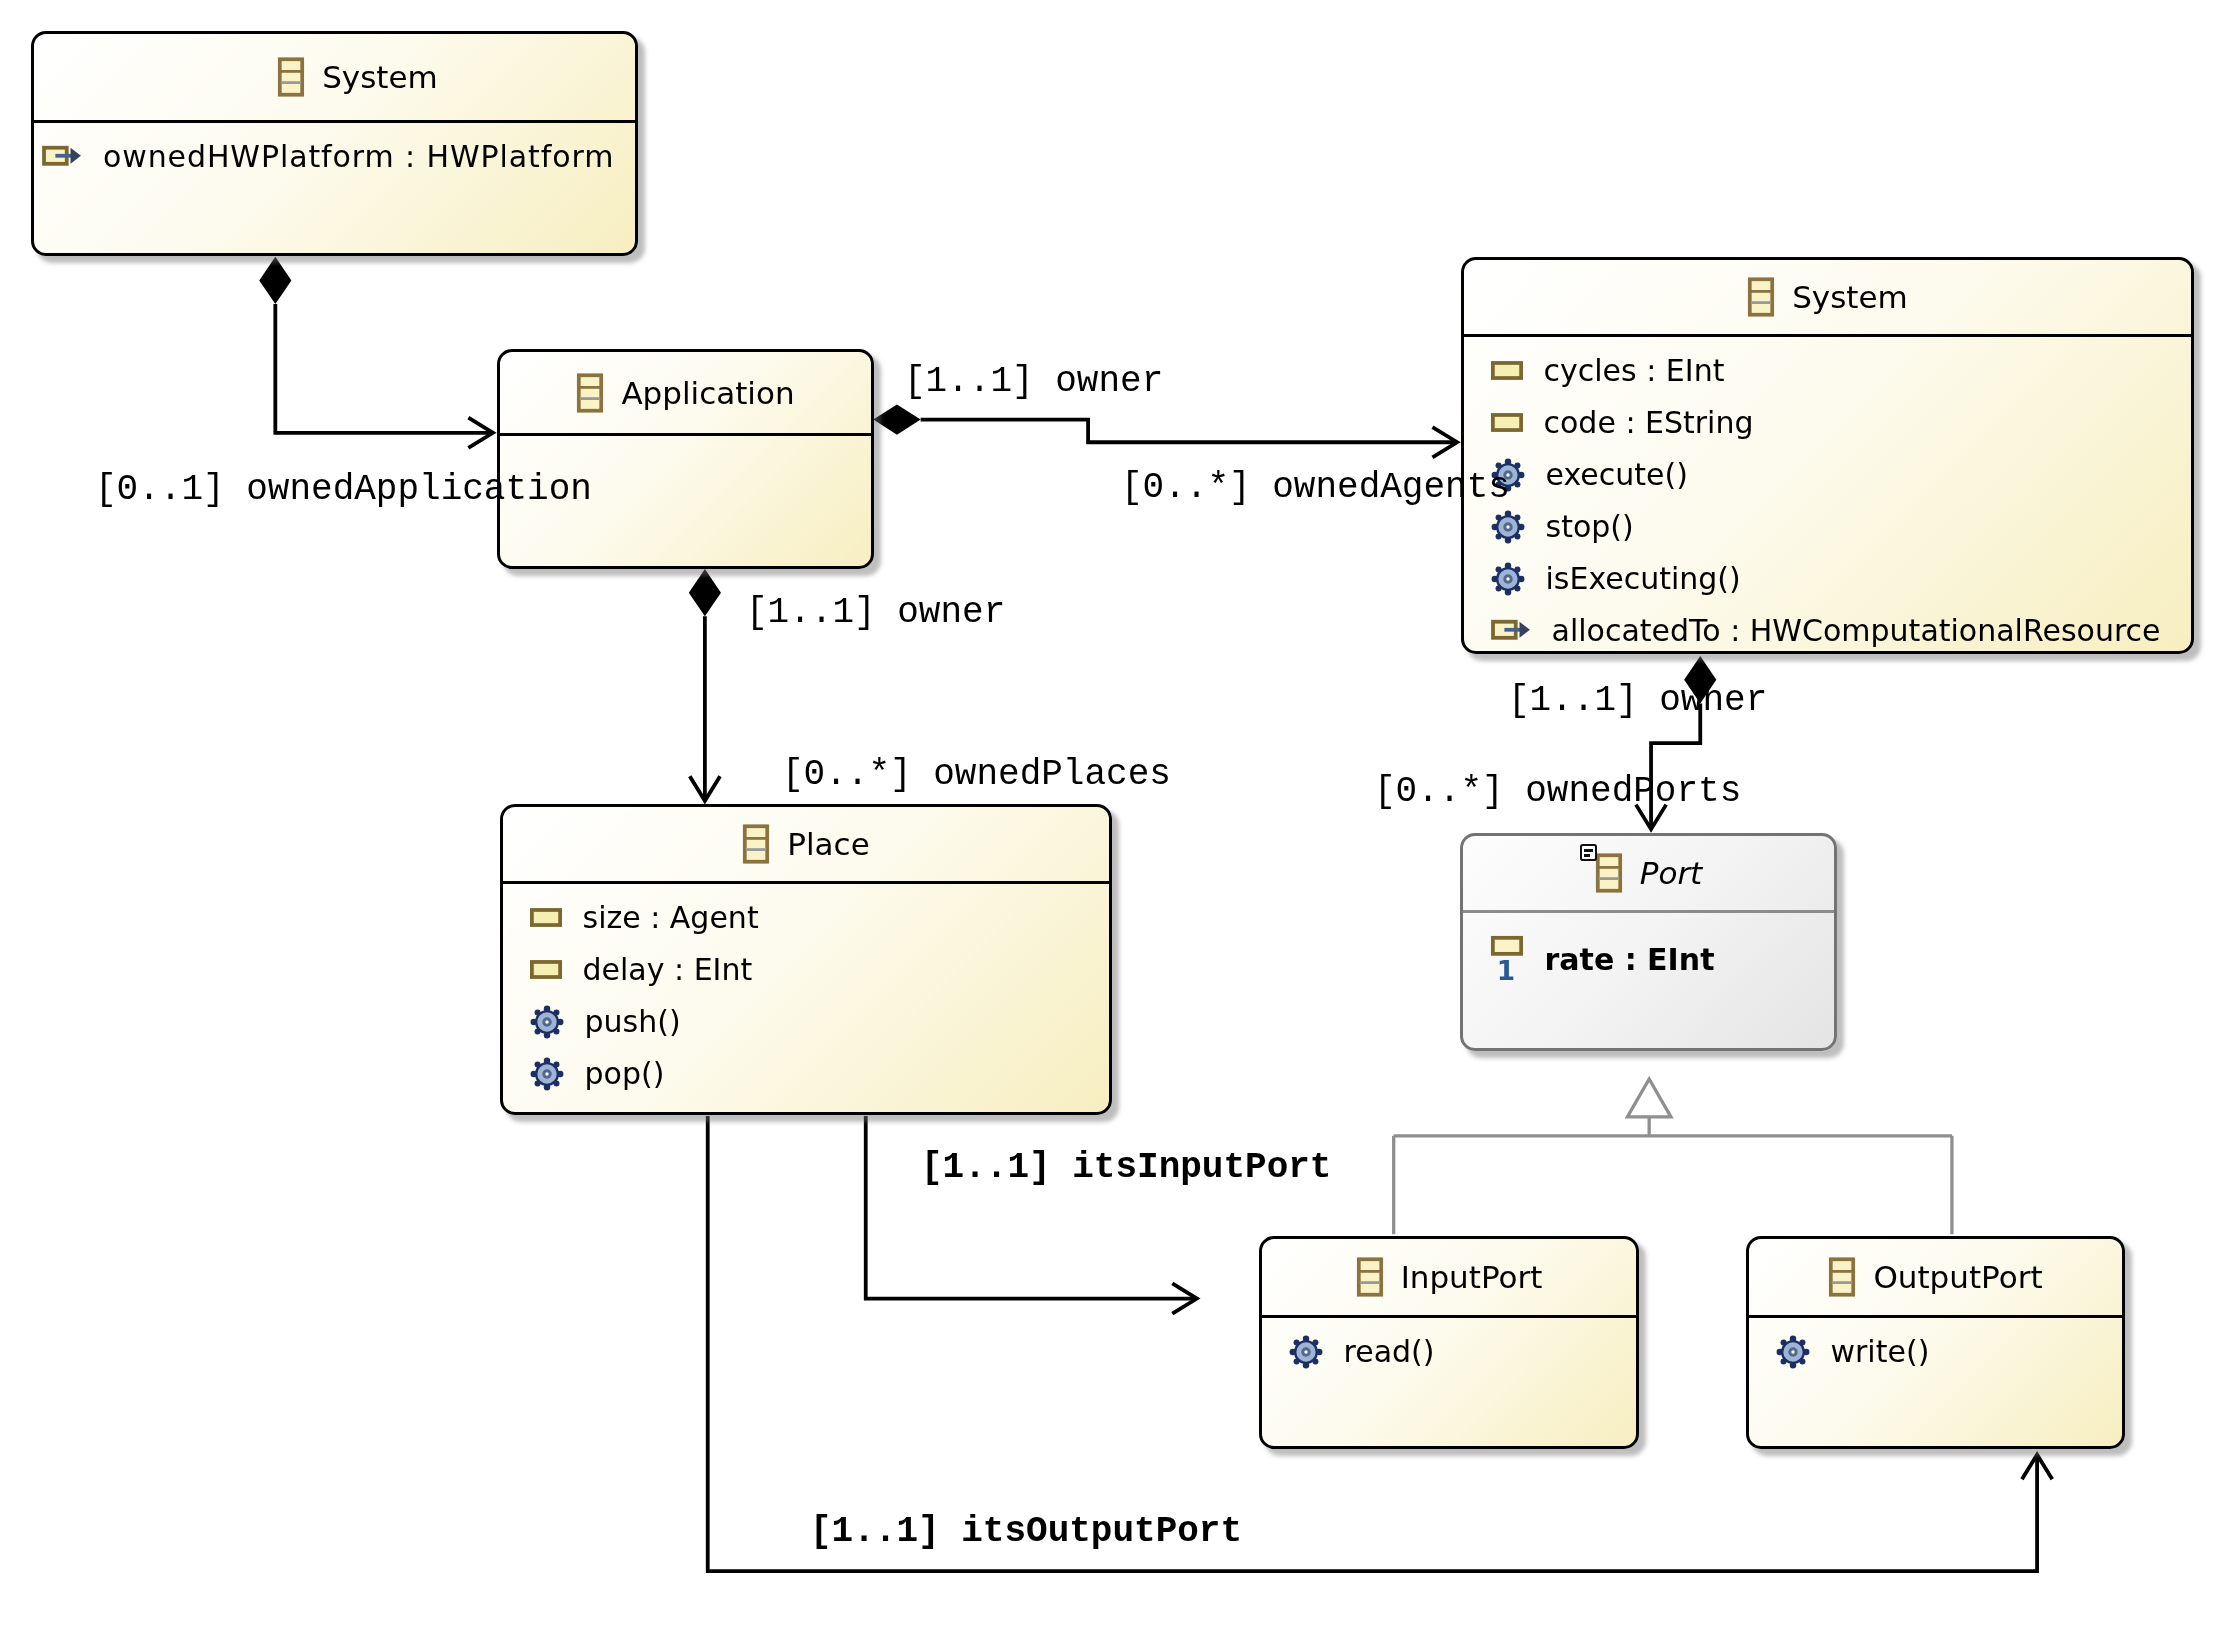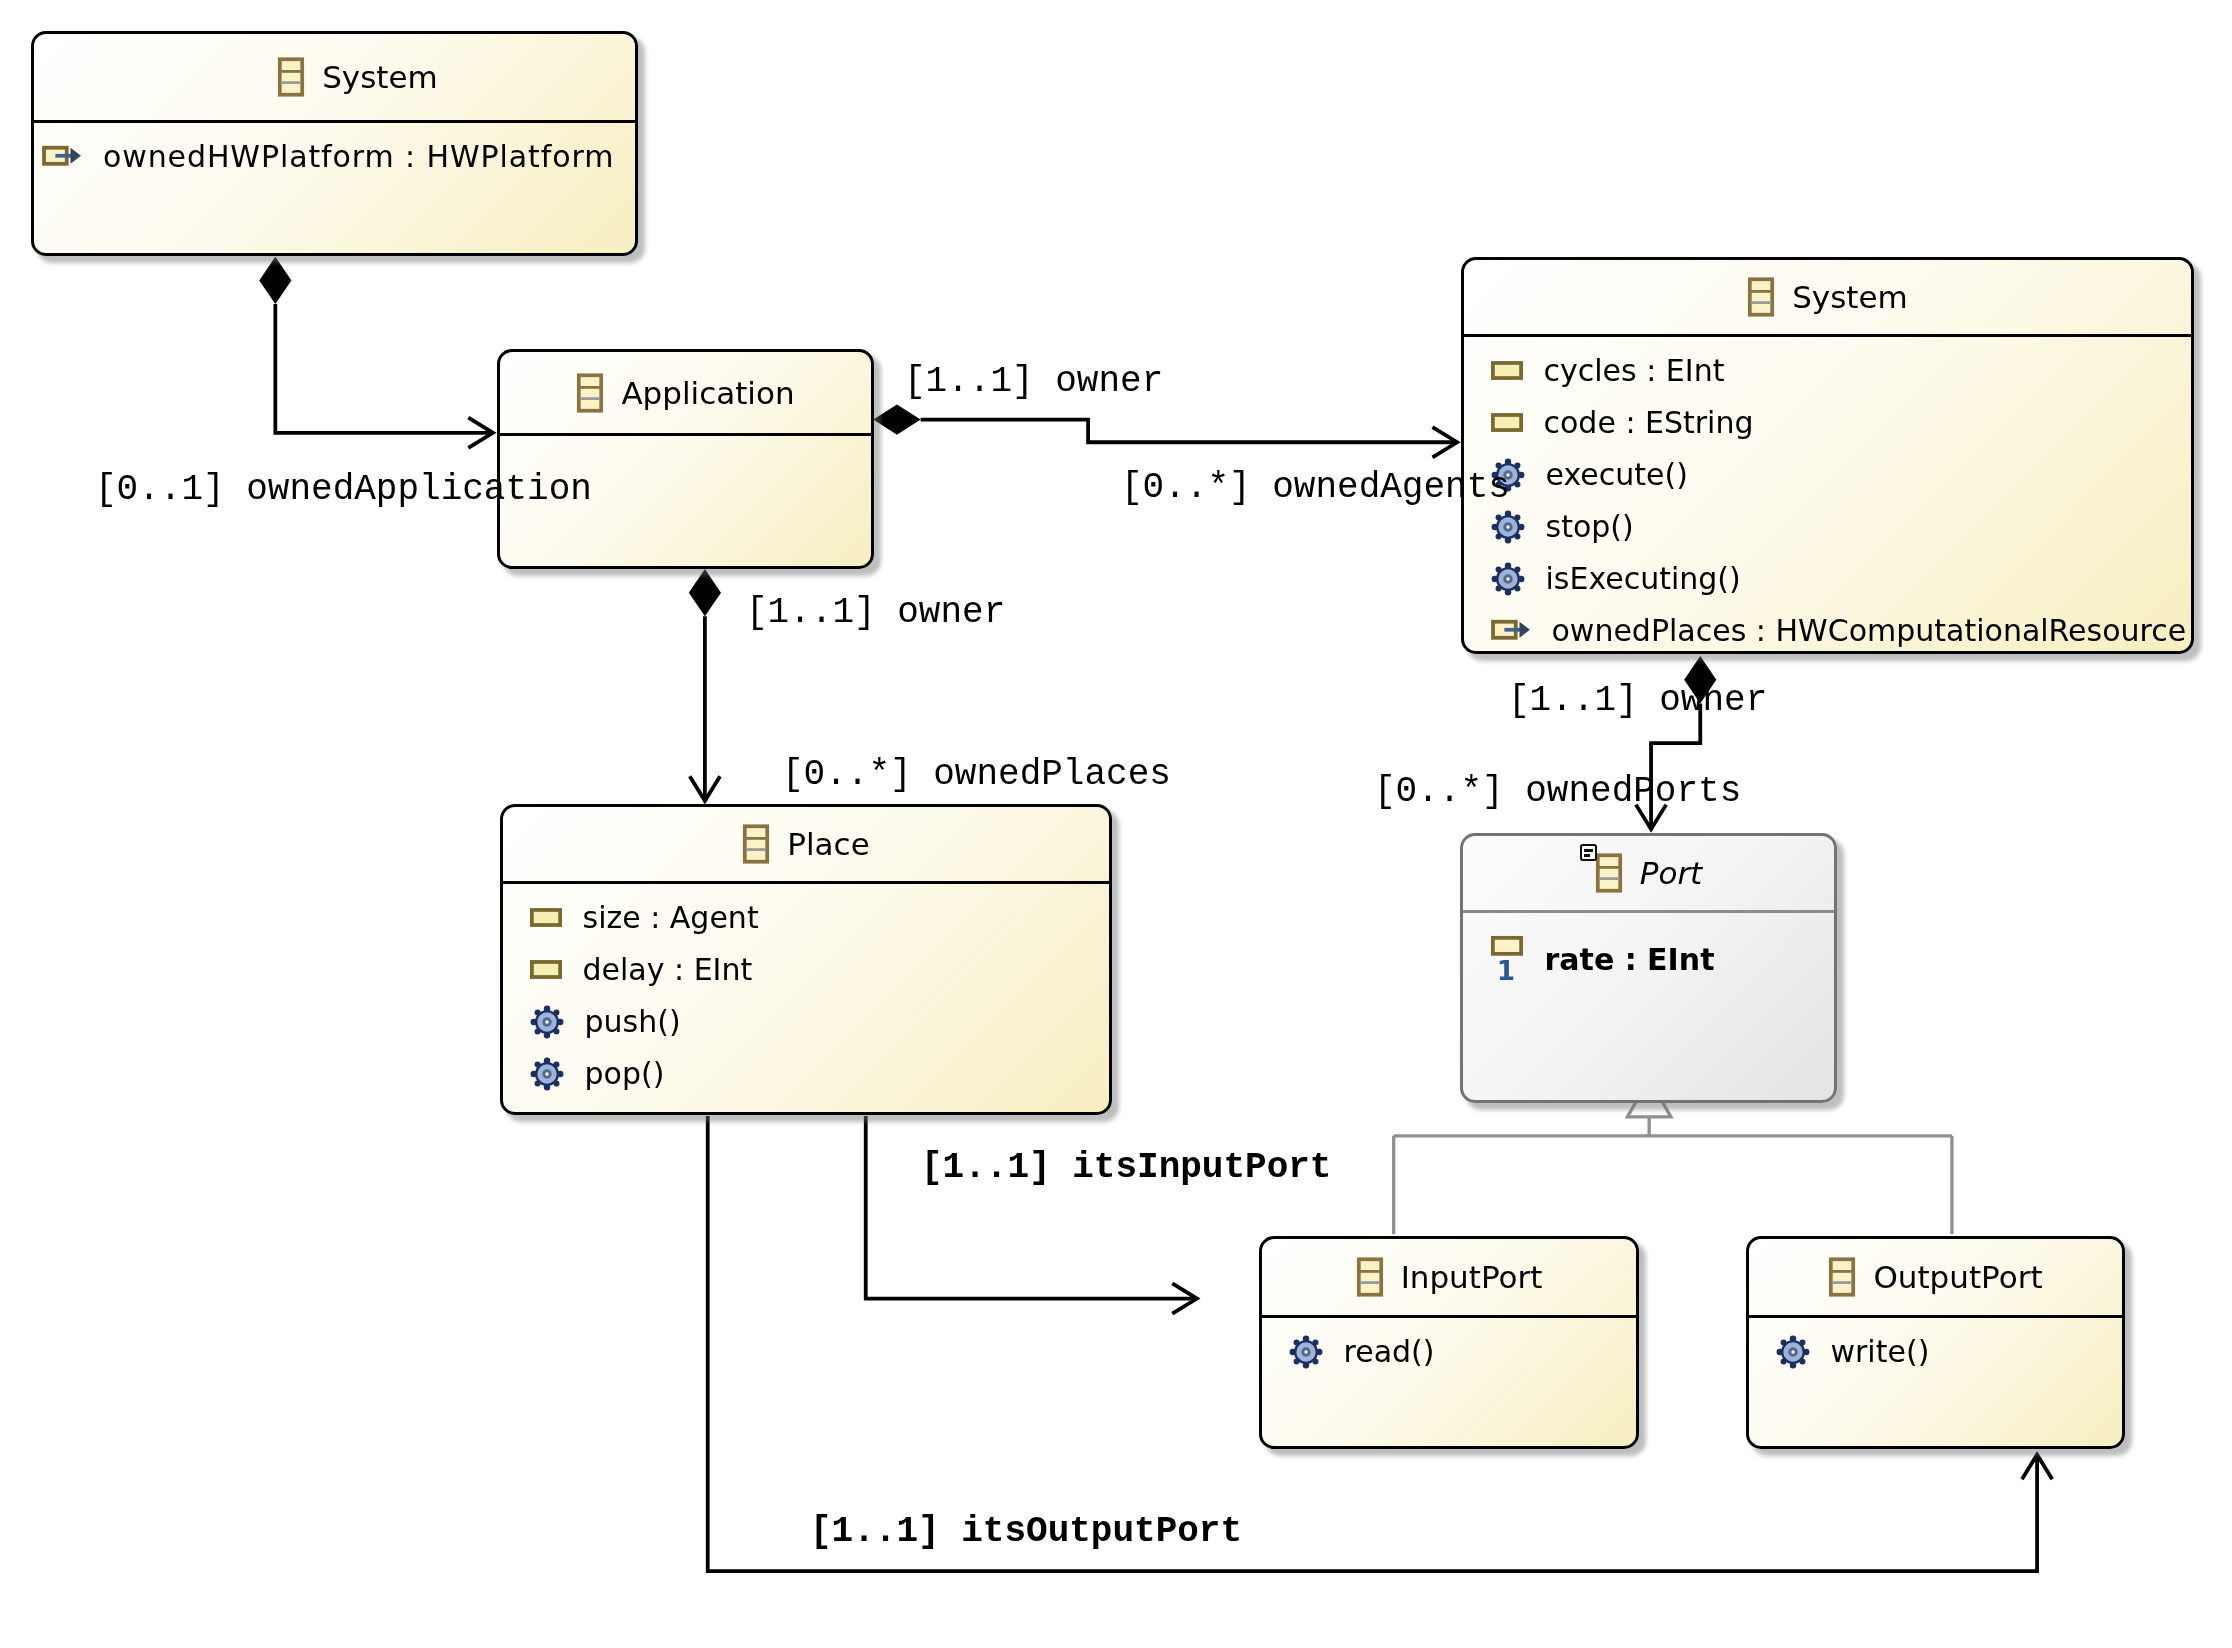--- a/index.html
+++ b/index.html
@@ -242,21 +242,21 @@
         <span>isExecuting()</span>
       </div>
       <div class="member">
         <span class="icon">
           <svg width="40" height="26.5" viewBox="0 0 42 28">
               <rect x="2" y="5" width="24" height="17" fill="#faf3c7" stroke="#7a6830" stroke-width="4"></rect>
               <line x1="14" y1="13.5" x2="32" y2="13.5" stroke="#44628f" stroke-width="4"></line>
               <polygon points="30,5 41,13.5 30,22" fill="#33435e"></polygon>
             </svg>
         </span>
-        <span>ownedPlaces : HWComputationalResource</span>
+        <span>allocatedTo : HWComputationalResource</span>
       </div>
     </div>
   </div>
 
   <div class="uml-class" style="left:500px;top:804px;width:612px;height:311px;">
     <div class="uml-title" style="height:77px;">
       <span class="icon cls-icon-wrap">
         <svg width="28" height="42" viewBox="0 0 30 44">
             <rect x="3" y="3" width="24" height="38" fill="#faf3c7" stroke="#8a7340" stroke-width="4"></rect>
             <line x1="4" y1="16" x2="26" y2="16" stroke="#8a7340" stroke-width="3"></line>
@@ -318,21 +318,21 @@
               <circle cx="18" cy="18" r="11.5" fill="#9db4d6" stroke="#1c2f63" stroke-width="2.5"></circle>
               <circle cx="18" cy="18" r="5" fill="#53688e"></circle>
               <circle cx="18" cy="18" r="1.8" fill="#ffffff"></circle>
             </svg>
         </span>
         <span>pop()</span>
       </div>
     </div>
   </div>
 
-  <div class="uml-class abstract" style="left:1460px;top:833px;width:377px;height:270px;">
+  <div class="uml-class abstract" style="left:1460px;top:833px;width:377px;height:218px;">
     <div class="uml-title" style="height:77px;">
       <span class="icon cls-icon-wrap">
         <svg width="28" height="42" viewBox="0 0 30 44">
             <rect x="3" y="3" width="24" height="38" fill="#faf3c7" stroke="#8a7340" stroke-width="4"></rect>
             <line x1="4" y1="16" x2="26" y2="16" stroke="#8a7340" stroke-width="3"></line>
             <line x1="4" y1="28" x2="26" y2="28" stroke="#9a9a9a" stroke-width="3"></line>
           </svg>
         <span class="abstract-badge"></span>
       </span>
       <span>Port</span>

